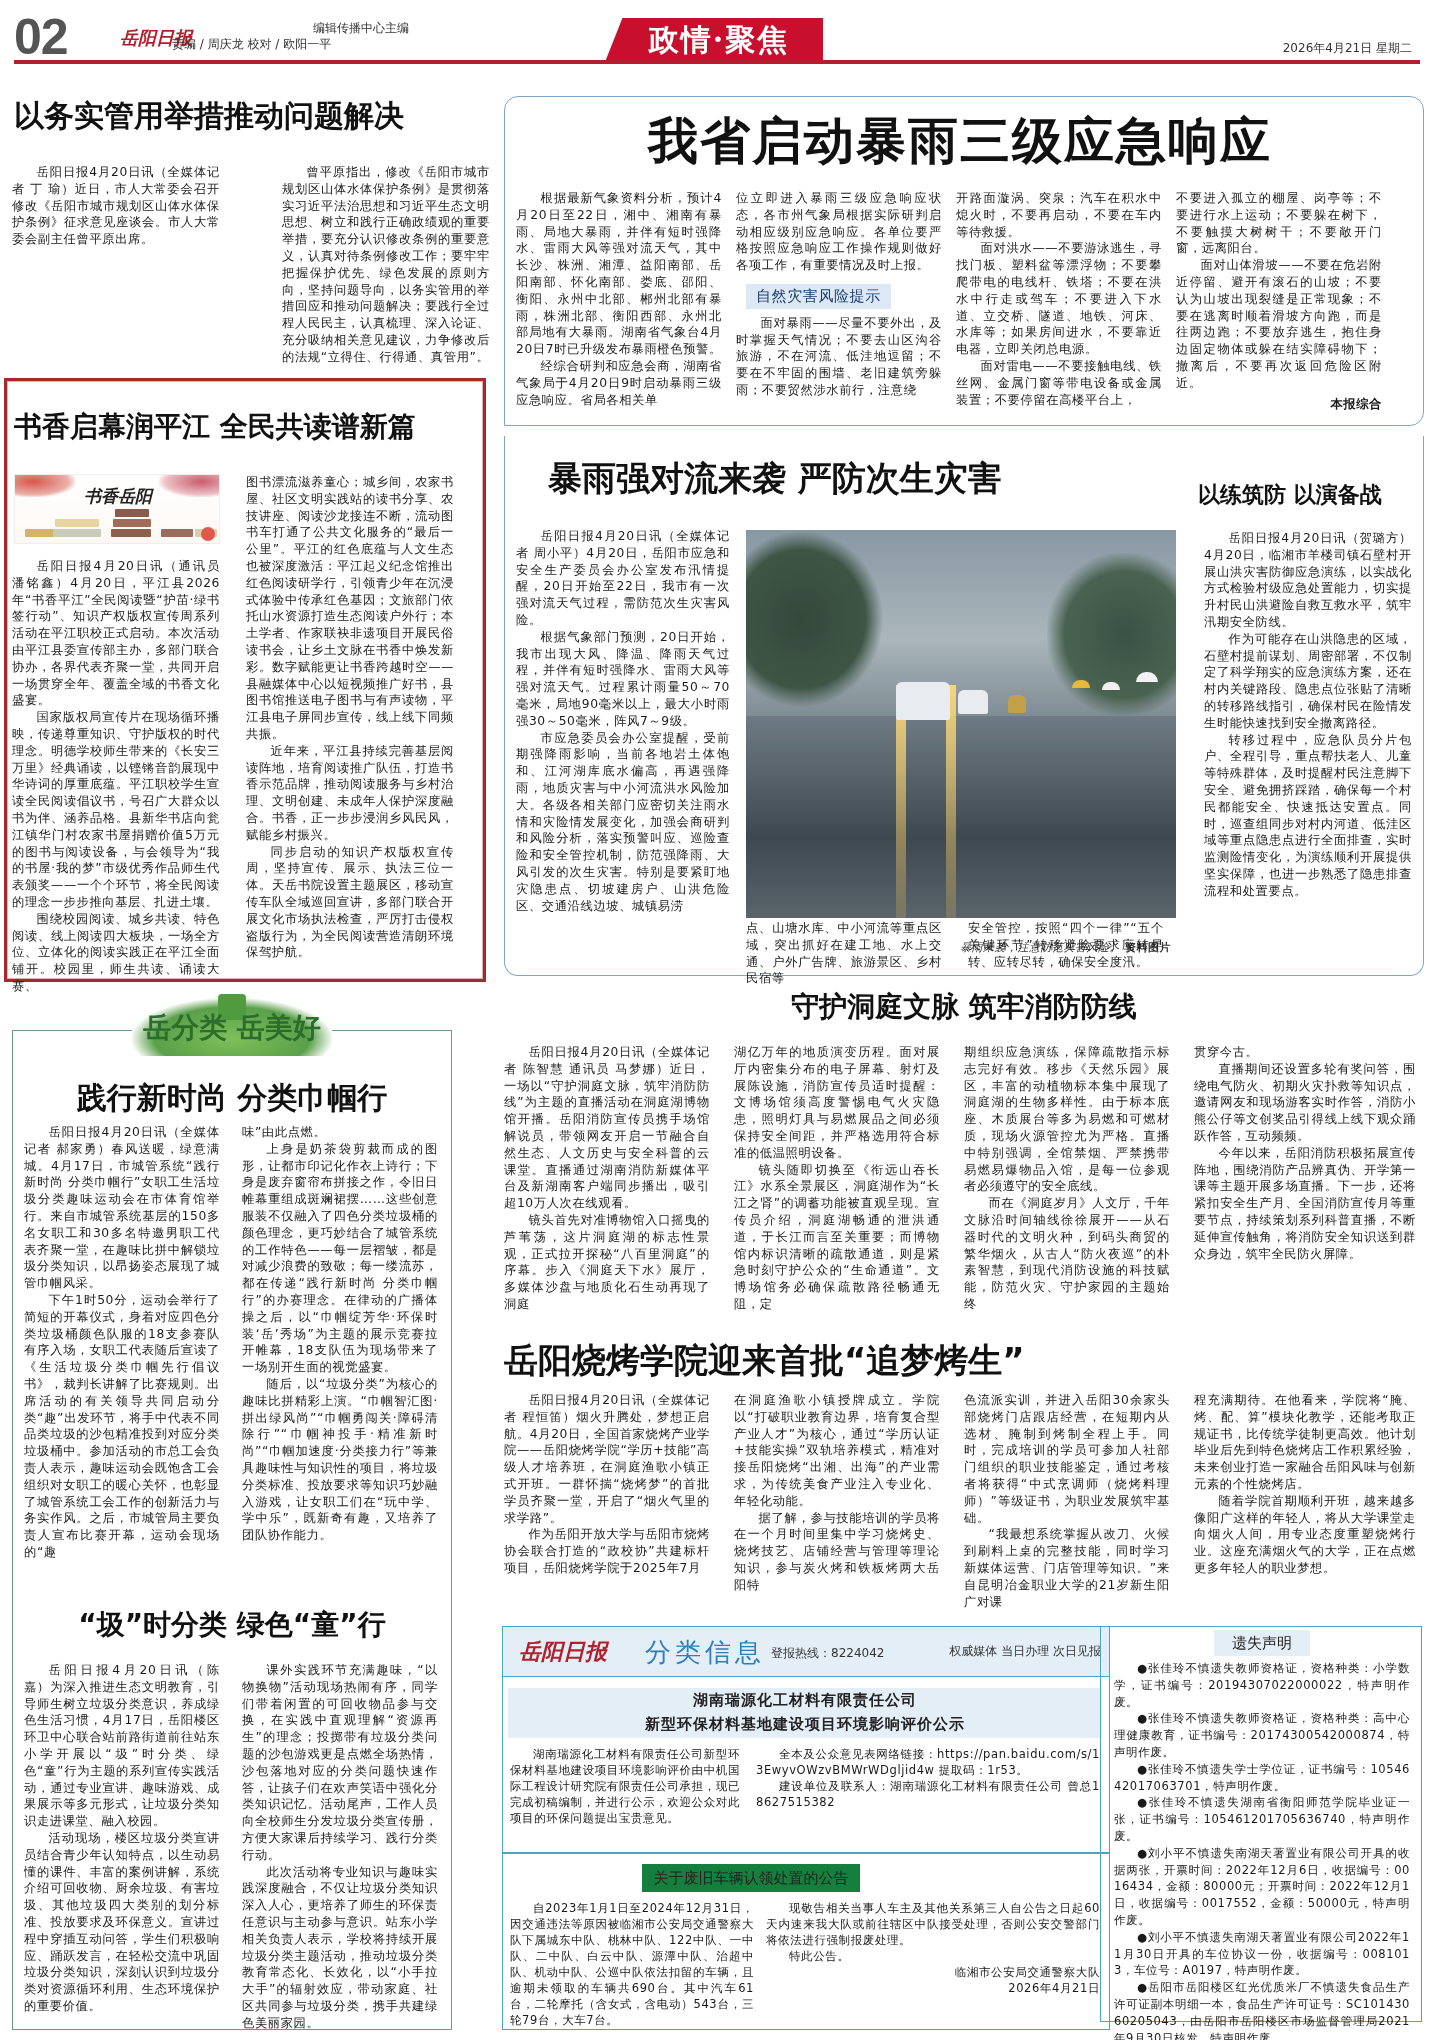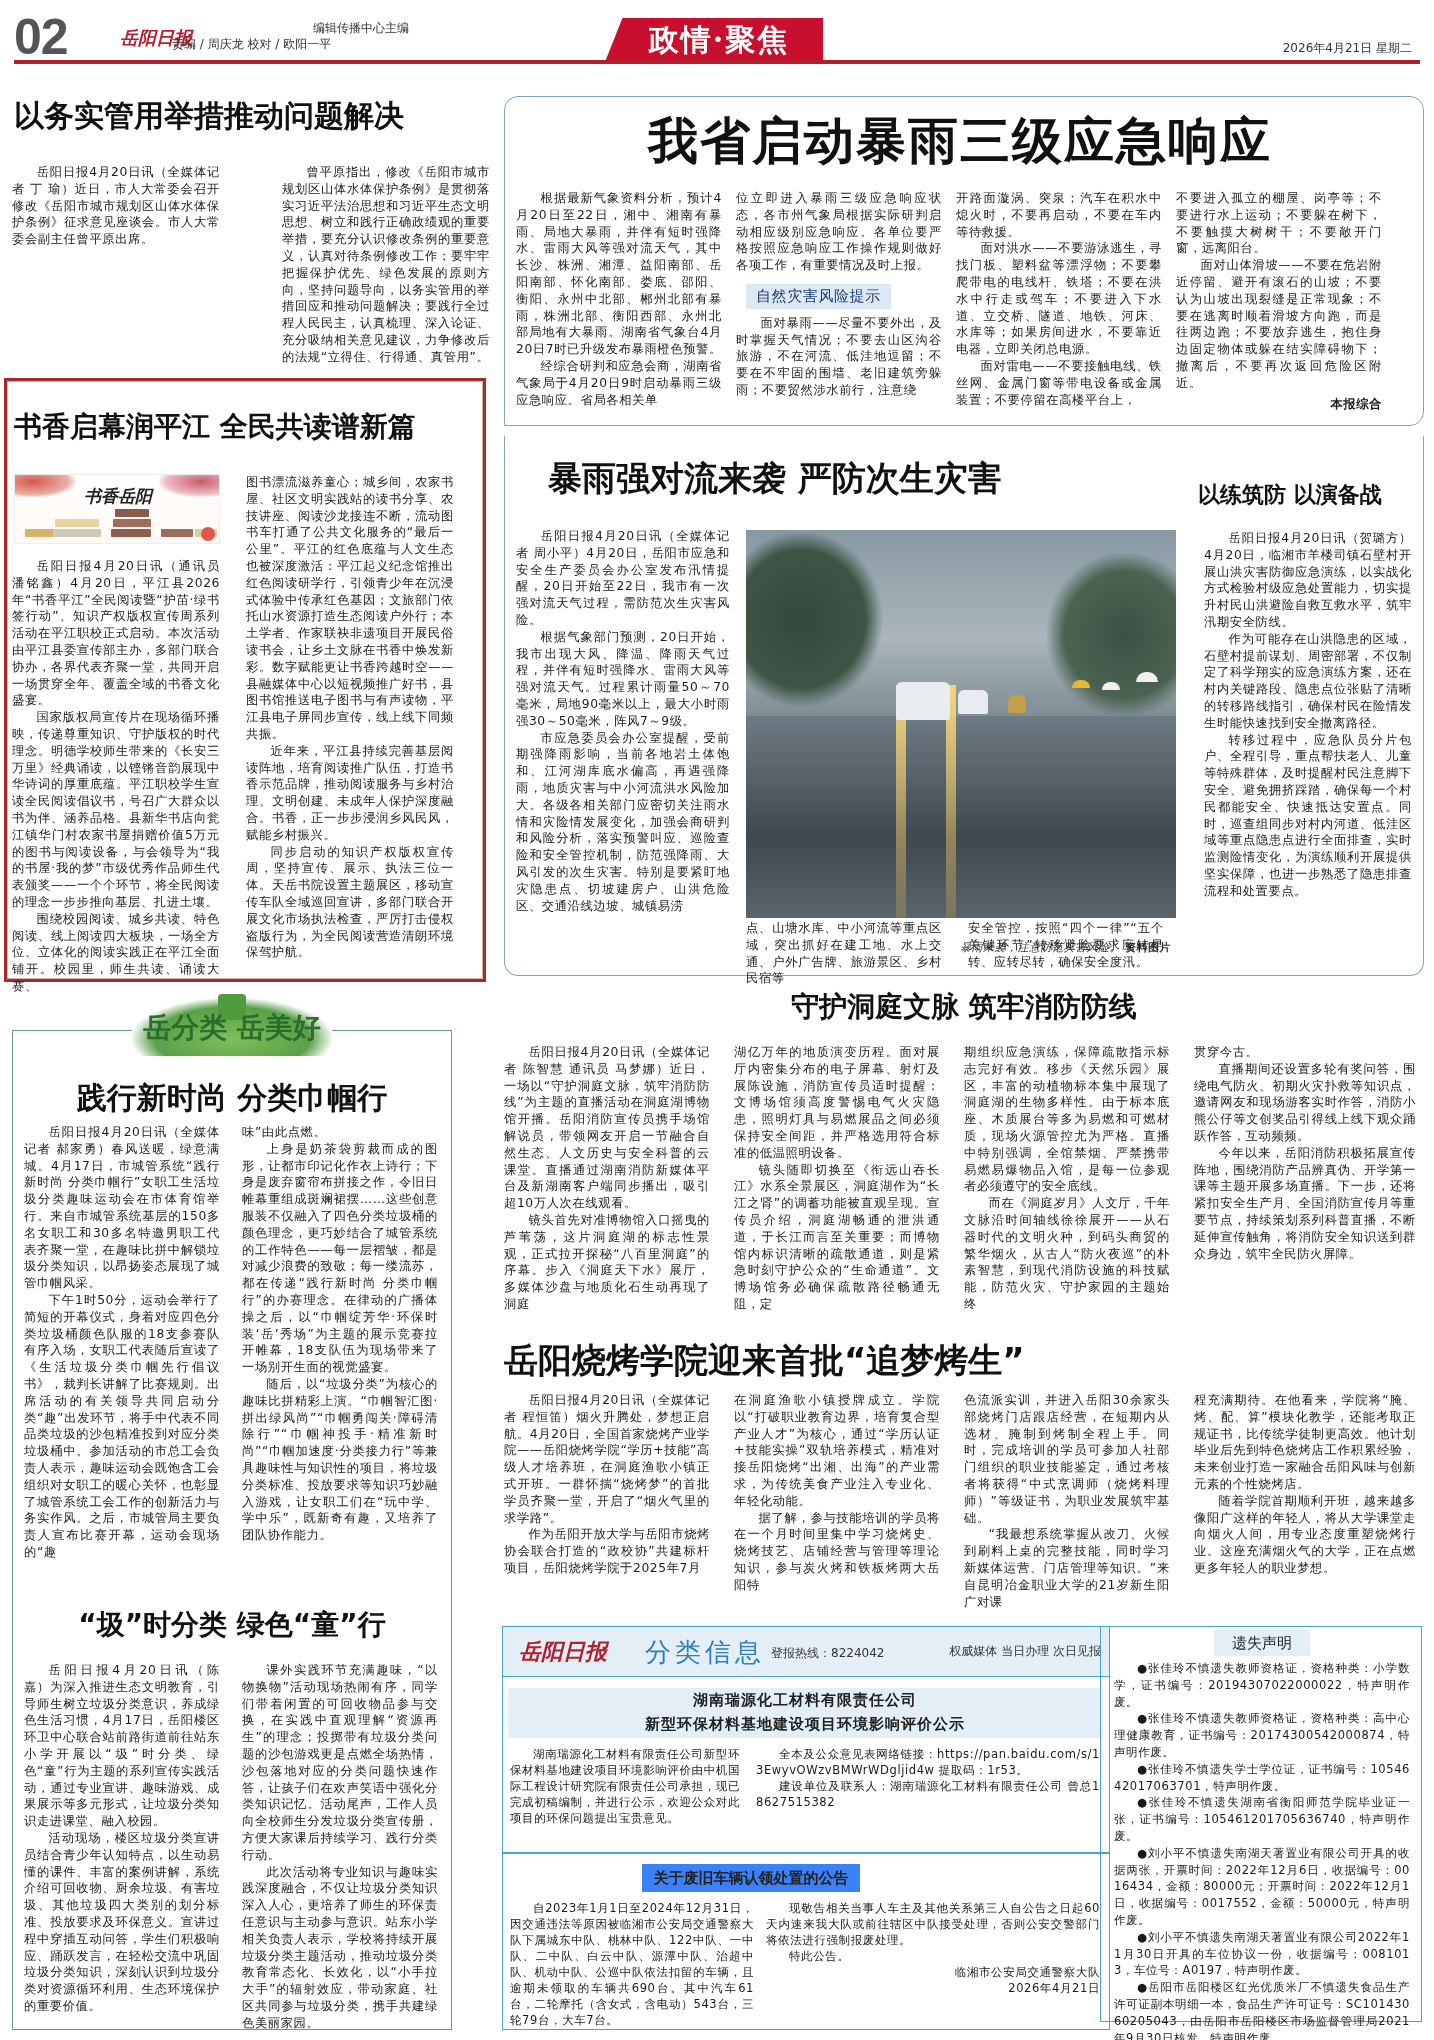--- a/index.html
+++ b/index.html
@@ -217,21 +217,21 @@
   <div style="font-weight:bold;">新型环保材料基地建设项目环境影响评价公示</div>
 </div>
 <div class="col" style="left:510px;top:1746px;width:230px;font-size:11.5px;line-height:16px;">
   <p>湖南瑞源化工材料有限责任公司新型环保材料基地建设项目环境影响评价由中机国际工程设计研究院有限责任公司承担，现已完成初稿编制，并进行公示，欢迎公众对此项目的环保问题提出宝贵意见。</p>
 </div>
 <div class="col" style="left:756px;top:1746px;width:344px;font-size:11.5px;line-height:16px;word-break:break-all;">
   <p>全本及公众意见表网络链接：https://pan.baidu.com/s/13EwyvOWzvBMWrWDgljid4w  提取码：1r53。</p>
   <p>建设单位及联系人：湖南瑞源化工材料有限责任公司 曾总18627515382</p>
 </div>
 <div class="abs" style="left:503px;top:1852px;width:606px;height:1.5px;background:#4aa3c8;"></div>
-<div class="abs" style="left:642px;top:1864px;width:218px;height:28px;background:#3b82f6;text-align:center;line-height:28px;font-size:15px;font-weight:bold;color:#222;">关于废旧车辆认领处置的公告</div>
+<div class="abs" style="left:642px;top:1864px;width:218px;height:28px;background:#15803d;text-align:center;line-height:28px;font-size:15px;font-weight:normal;color:#222;">关于废旧车辆认领处置的公告</div>
 <div class="col" style="left:510px;top:1900px;width:244px;font-size:11.5px;line-height:16px;">
   <p>自2023年1月1日至2024年12月31日，因交通违法等原因被临湘市公安局交通警察大队下属城东中队、桃林中队、122中队、一中队、二中队、白云中队、源潭中队、治超中队、机动中队、公巡中队依法扣留的车辆，且逾期未领取的车辆共690台。其中汽车61台，二轮摩托（含女式，含电动）543台，三轮79台，大车7台。</p>
 </div>
 <div class="col" style="left:766px;top:1900px;width:334px;font-size:11.5px;line-height:16px;">
   <p>现敬告相关当事人车主及其他关系第三人自公告之日起60天内速来我大队或前往辖区中队接受处理，否则公安交警部门将依法进行强制报废处理。</p>
   <p>特此公告。</p>
   <div style="text-align:right;">临湘市公安局交通警察大队</div>
   <div style="text-align:right;">2026年4月21日</div>
 </div>
 

